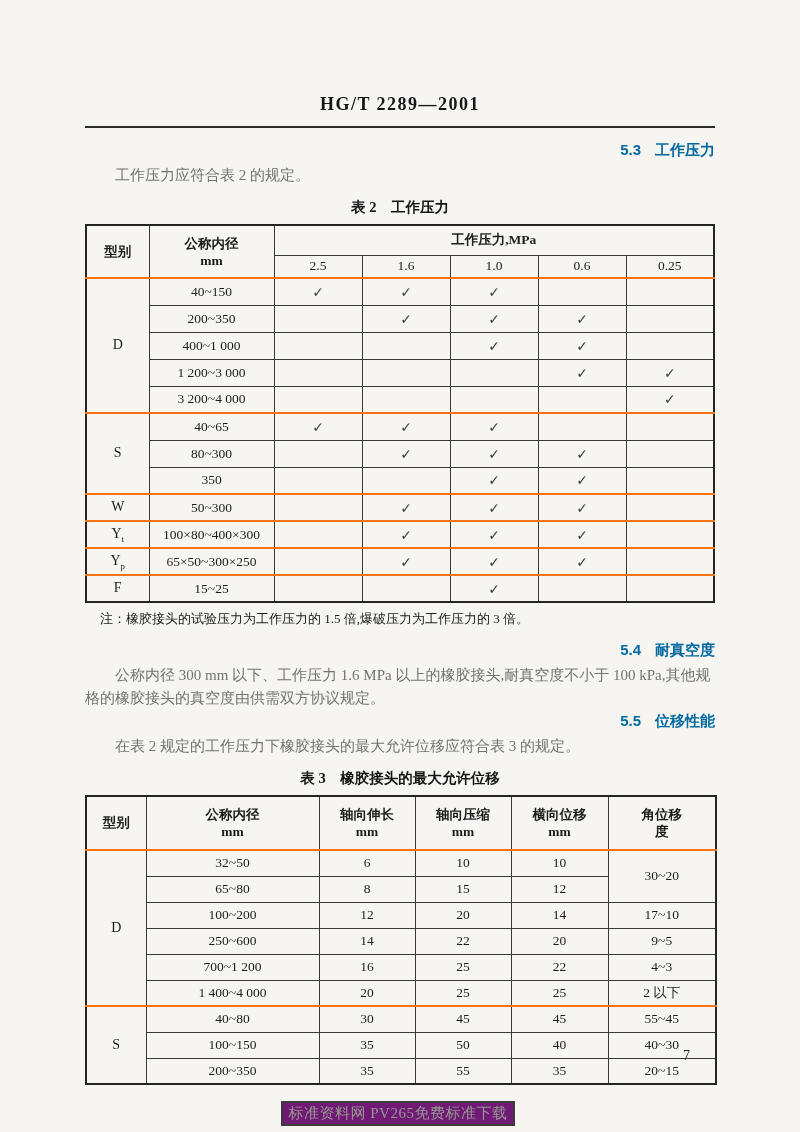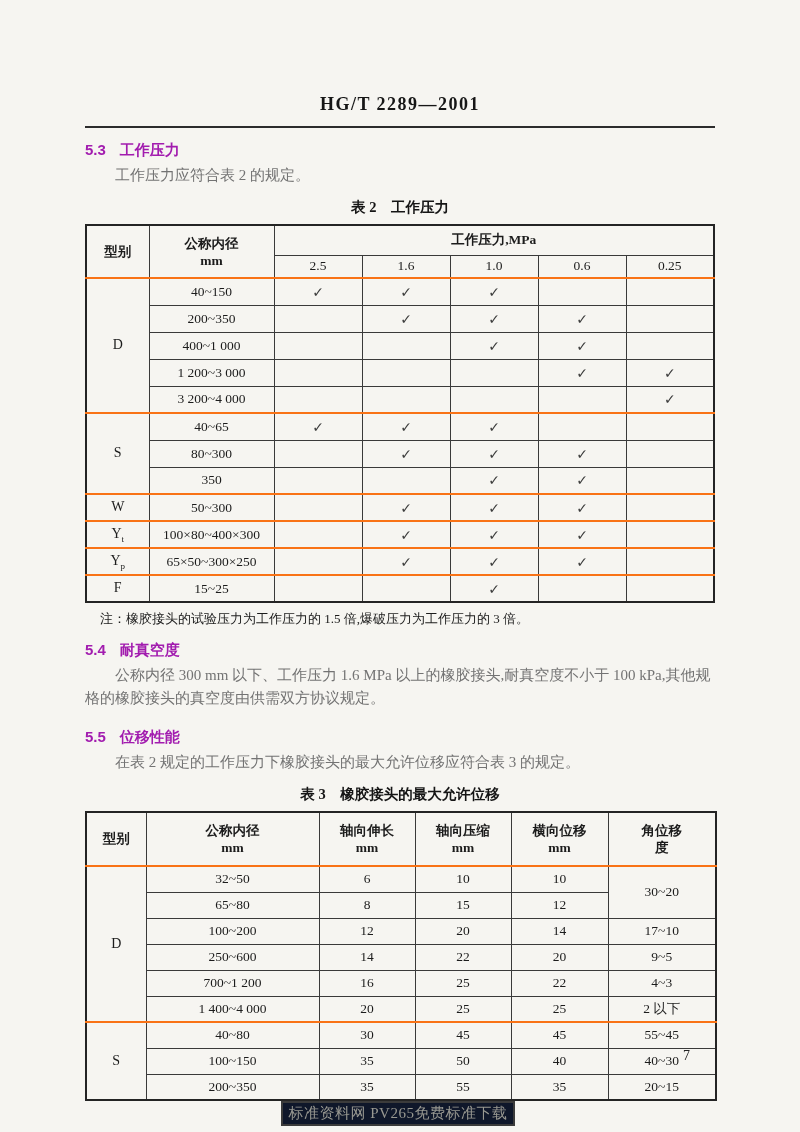--- a/index.html
+++ b/index.html
@@ -22,21 +22,21 @@
     letter-spacing:1.5px;
     color:#161616;
     margin-top:8px;
   }
   .header-rule {
     border:none;
     border-top:2px solid #2c2c2c;
     margin:11px 0 0 0;
   }
 
-  .clause { margin-top:13px; font-size:15px; color:#a21caf; }
+  .clause { margin-top:13px; font-size:15px; color:#0369a1;text-align:right; }
   .clause .cnum { font-weight:bold; font-family:"Liberation Sans","DejaVu Sans",sans-serif; margin-right:14px; }
   .clause .ctitle { font-weight:bold; }
   .para {
     font-size:15px;
     line-height:23px;
     text-indent:2em;
     margin-top:4px;
     color:#737373;
   }
 
@@ -97,21 +97,21 @@
     left:281px;
     width:234px;
     height:25px;
     border:2px solid #3b3b3b;
     display:flex;
     align-items:center;
     justify-content:center;
     color:#989891;
     font-size:15px;
     letter-spacing:0.5px;
-    background:#0f172a;
+    background:#701a75;
     white-space:nowrap;
   }
 </style>
 </head>
 <body>
 
 <div class="page">
   <div class="content">
 
     <div class="doc-code">HG/T 2289—2001</div>
@@ -261,21 +261,21 @@
     </tbody>
       </table>
 
     <div class="tbl-note">注：橡胶接头的试验压力为工作压力的 1.5 倍,爆破压力为工作压力的 3 倍。</div>
 
     <div class="clause">
       <span class="cnum">5.4</span><span class="ctitle">耐真空度</span>
     </div>
     <p class="para">公称内径 300 mm 以下、工作压力 1.6 MPa 以上的橡胶接头,耐真空度不小于 100 kPa,其他规格的橡胶接头的真空度由供需双方协议规定。</p>
 
-    <div class="clause" style="margin-top:18px">
+    <div class="clause" style="margin-top:2px">
       <span class="cnum">5.5</span><span class="ctitle">位移性能</span>
     </div>
     <p class="para">在表 2 规定的工作压力下橡胶接头的最大允许位移应符合表 3 的规定。</p>
 
     <div class="tbl-caption">表 3　橡胶接头的最大允许位移</div>
 
     <table id="table3">
       <colgroup>
         <col style="width:60px">
           <col style="width:173px">

